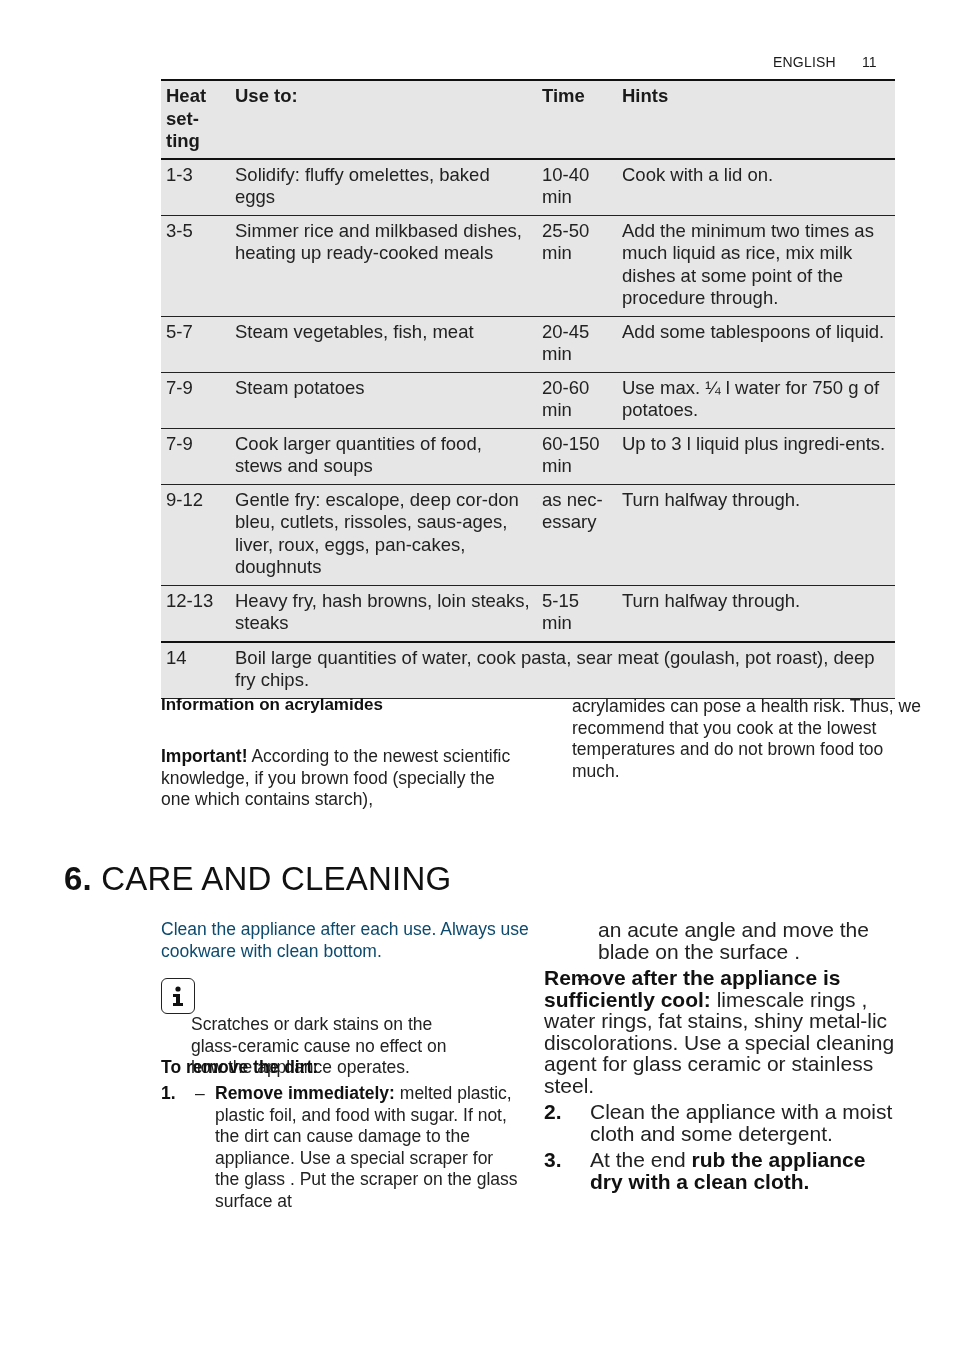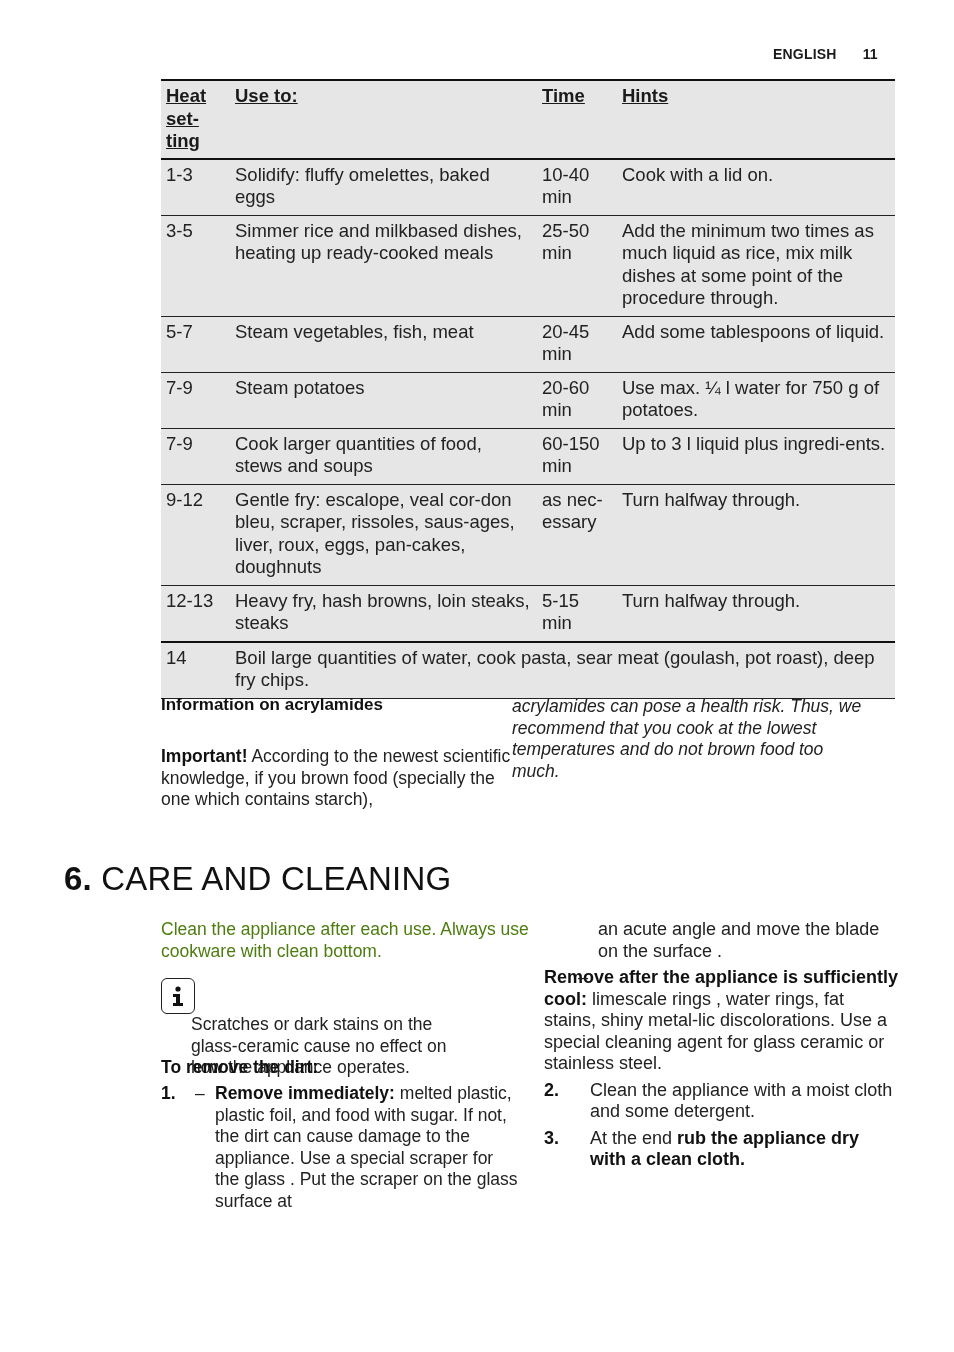--- a/index.html
+++ b/index.html
@@ -1,59 +1,59 @@
 <!DOCTYPE html>
 <html><head>
   <meta charset="utf-8">
   <style>
     html, body { margin: 0; padding: 0; background: #ffffff; }
     body {
       width: 954px; height: 1352px; position: relative; overflow: hidden;
       font-family: "Liberation Sans", sans-serif; color: #1a1a1a;
     }
     .running-header {
-      position: absolute; top: 46px; left: 773px; font-size: 14px; font-weight: bold;
+      position: absolute; top: 54px; left: 773px; font-size: 14px; font-weight: normal;
       letter-spacing: 0.2px;
     }
     .running-header .page-num { margin-left: 26px; }
 
     .heat-table {
       position: absolute; top: 79px; left: 161px; width: 734px;
       border-collapse: collapse; background: #e6e6e6; font-size: 18.5px; line-height: 22.5px;
       table-layout: fixed;
     }
     .heat-table th, .heat-table td {
       text-align: left; vertical-align: top; padding: 4px 5px 6px 5px;
     }
-    .heat-table thead th { font-weight: bold; border-top: 2px solid #111; border-bottom: 2px solid #111; padding-bottom: 5px; text-decoration: underline; }
+    .heat-table thead th { font-weight: bold; border-top: 2px solid #111; border-bottom: 2px solid #111; padding-bottom: 5px; }
     .heat-table tbody td { border-bottom: 1.5px solid #222; font-weight: normal; color: #222; }
     .heat-table tbody tr.last-before td { border-bottom: 2.5px solid #111; }
     .heat-table col.c1 { width: 69px; }
     .heat-table col.c2 { width: 307px; }
     .heat-table col.c3 { width: 80px; }
     .heat-table col.c4 { width: 278px; }
 
     .acryl-title {
       position: absolute; top: 695px; left: 161px; font-size: 17px; font-weight: bold; color: #111; text-align: center;
     }
     .acryl-left {
       position: absolute; top: 736px; left: 161px; width: 360px; font-size: 17.5px; line-height: 21.5px; color: #222; margin-top: 10px;
     }
     .acryl-right {
-      position: absolute; top: 696px; left: 512px; width: 355px; font-size: 17.5px; line-height: 21.5px; color: #222; font-style: italic;
+      position: absolute; top: 696px; left: 572px; width: 355px; font-size: 17.5px; line-height: 21.5px; color: #222;
     }
     .bold { font-weight: bold; color: #111; }
 
     .section-title {
       position: absolute; top: 860px; left: 64px; font-size: 33px; color: #111; letter-spacing: 0.2px;
     }
     .section-title .num { font-weight: bold; }
 
     .intro {
-      position: absolute; top: 919px; left: 161px; width: 370px; font-size: 17.5px; line-height: 21.5px; color: #4d7c0f;
+      position: absolute; top: 919px; left: 161px; width: 370px; font-size: 17.5px; line-height: 21.5px; color: #0c4a6e;
     }
     .info-box {
       position: absolute; top: 974px; left: 161px; width: 370px; display: flex; flex-direction: column;
     }
     .info-icon {
       width: 34px; height: 36px; border: 1.5px solid #222; border-radius: 6px; box-sizing: border-box;
       display: flex; align-items: center; justify-content: center; margin-top: 4px;
     }
     .info-text { margin-left: 30px; font-size: 17.5px; line-height: 21.5px; color: #222; width: 290px; }
 
@@ -61,21 +61,21 @@
       position: absolute; top: 1057px; left: 161px; font-size: 17.5px; font-weight: bold; color: #111;
     }
     .step1 {
       position: absolute; top: 1083px; left: 161px; width: 360px; font-size: 17.5px; line-height: 21.5px; color: #222;
     }
     .step-num { position: absolute; left: 0; top: 0; font-weight: bold; color: #111; }
     .dash { position: absolute; left: 34px; top: 0; }
     .step1 .body { margin-left: 54px; }
 
     .right-col {
-      position: absolute; top: 919px; left: 544px; width: 355px; font-size: 18px; line-height: 21.5px; color: #222;
+      position: absolute; top: 919px; left: 544px; width: 355px; font-size: 21px; line-height: 21.5px; color: #222;
     }
     .right-col .cont { margin-left: 54px; }
     .right-col .sub { position: relative; margin-top: 5px; }
     .right-col .sub .dash { left: 34px; }
     .right-col .sub .body { }
     .right-col .numbered { position: relative; margin-top: 5px; }
     .right-col .numbered .body { margin-left: 46px; }
   </style>
 </head>
 <body>
@@ -125,21 +125,21 @@
       <td>Use max. ¼ l water for 750 g of potatoes.</td>
     </tr>
     <tr>
       <td>7-9</td>
       <td>Cook larger quantities of food, stews and soups</td>
       <td>60-150 min</td>
       <td>Up to 3 l liquid plus ingredi-ents.</td>
     </tr>
     <tr>
       <td>9-12</td>
-      <td>Gentle fry: escalope, veal cor-don bleu, scraper, rissoles, saus-ages, liver, roux, eggs, pan-cakes, doughnuts</td>
+      <td>Gentle fry: escalope, deep cor-don bleu, cutlets, rissoles, saus-ages, liver, roux, eggs, pan-cakes, doughnuts</td>
       <td>as nec-essary</td>
       <td>Turn halfway through.</td>
     </tr>
     <tr class="last-before">
       <td>12-13</td>
       <td>Heavy fry, hash browns, loin steaks, steaks</td>
       <td>5-15 min</td>
       <td>Turn halfway through.</td>
     </tr>
     <tr>

